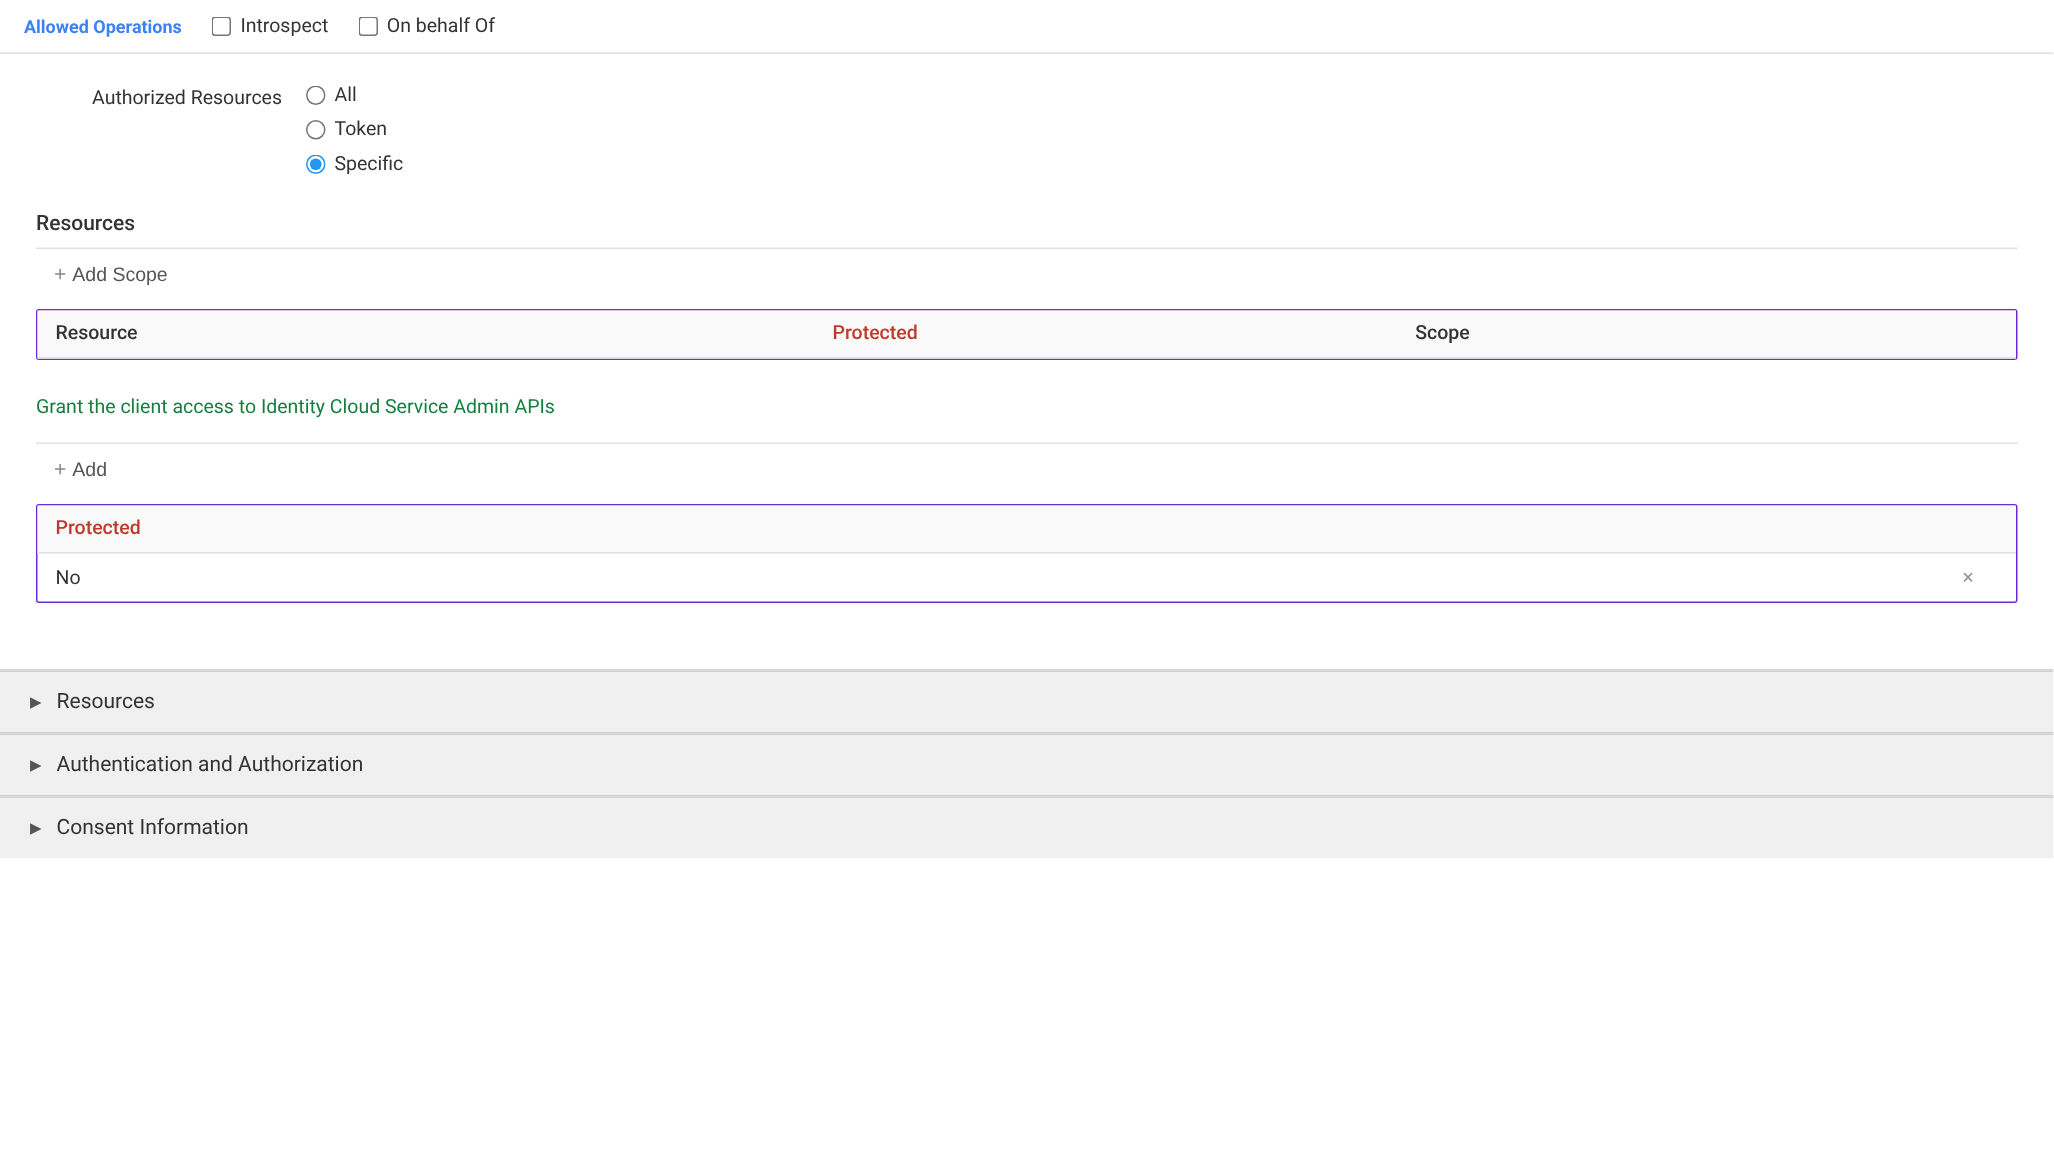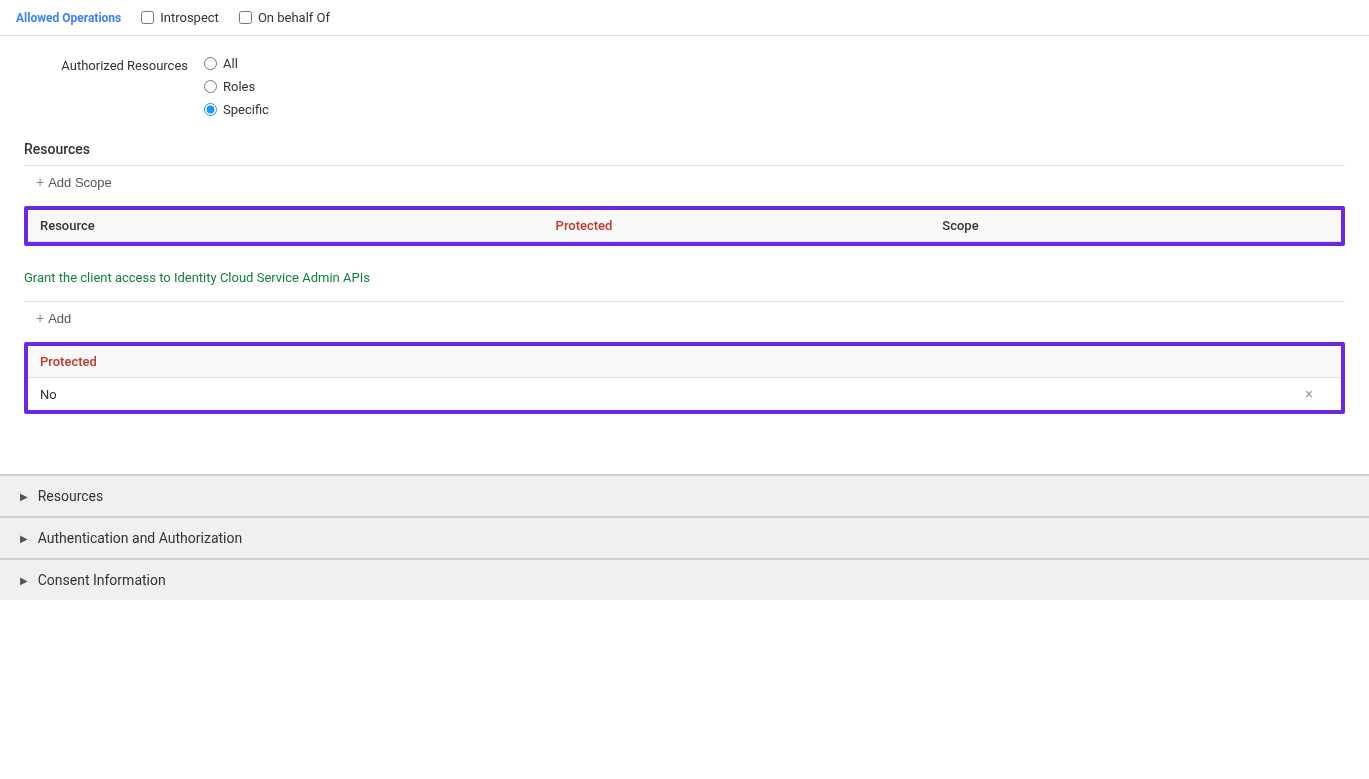--- a/index.html
+++ b/index.html
@@ -126,24 +126,24 @@
       border-top: 1px solid #e0e0e0;
       margin: 0;
     }
 
     .add-icon {
       font-size: 14px;
       color: #888;
     }
 
     .table-container {
-      border: 4px solid #6d28d9;
+      border: 1px solid #6d28d9;
       border-radius: 2px;
       margin-top: 8px;
-      margin-bottom: 20px;
+      margin-bottom: 4px;
     }
 
     .table-header {
       display: flex;
       background: #f9f9f9;
       border-bottom: 1px solid #e0e0e0;
       padding: 8px 12px;
     }
 
     .table-header-cell {
@@ -269,21 +269,21 @@
 
   <div class="form-row">
     <span class="form-label">Authorized Resources</span>
     <div class="radio-group">
       <div class="radio-item">
         <input type="radio" name="authorized_resources" id="radio_all" style="">
         <label for="radio_all">All</label>
       </div>
       <div class="radio-item">
         <input type="radio" name="authorized_resources" id="radio_tagged" style="">
-        <label for="radio_tagged">Roles</label>
+        <label for="radio_tagged">Token</label>
       </div>
       <div class="radio-item">
         <input type="radio" name="authorized_resources" id="radio_specific" checked="" style="">
         <label for="radio_specific">Specific</label>
       </div>
     </div>
   </div>
 
   <div class="sub-section">
     <div class="sub-section-title">Resources</div>

